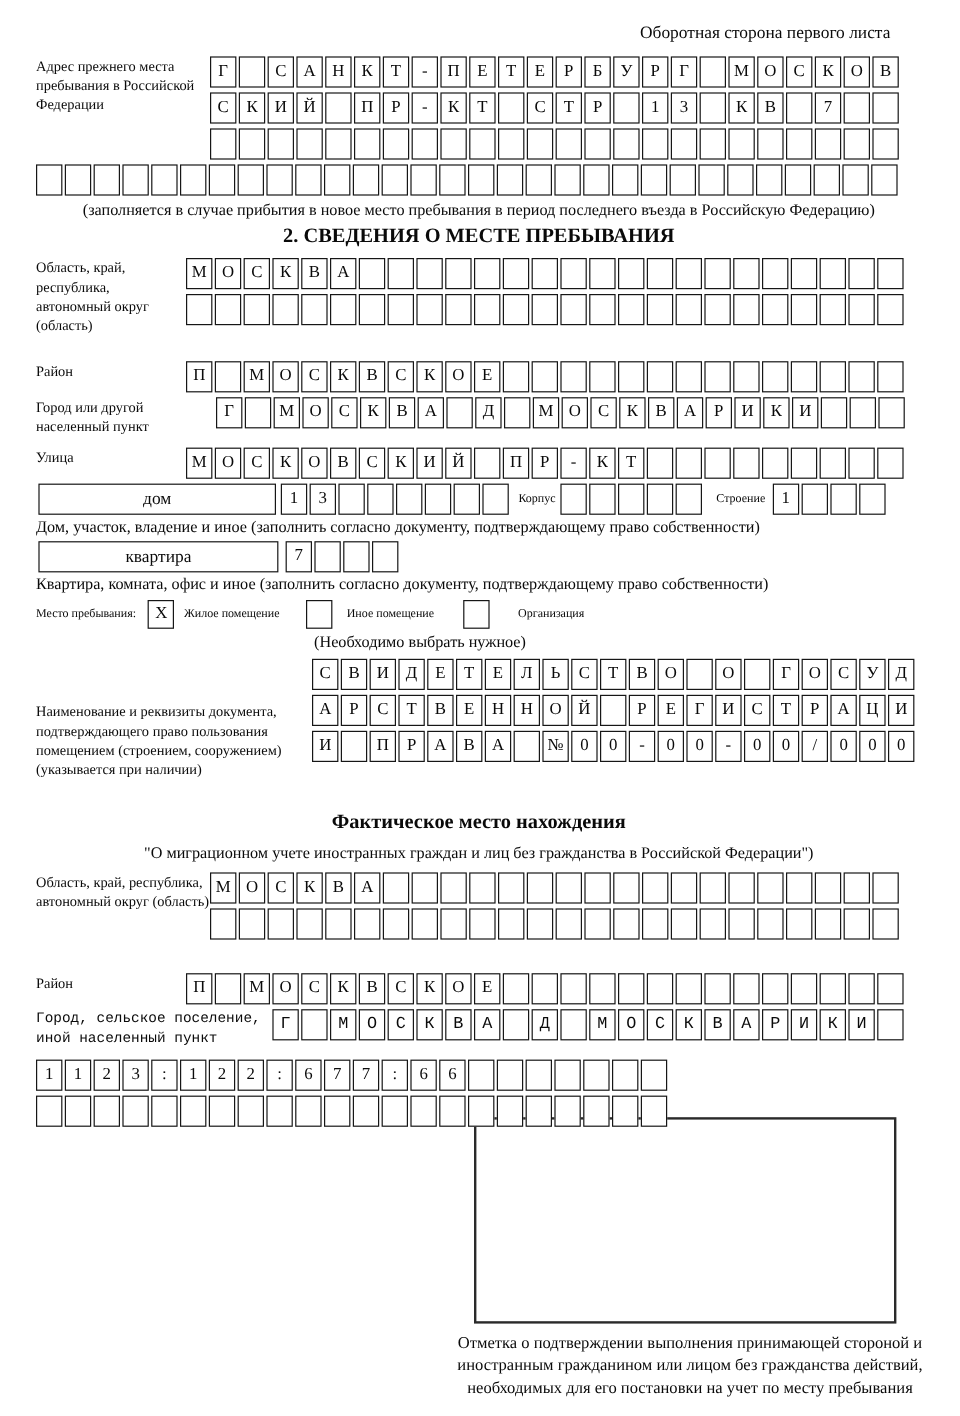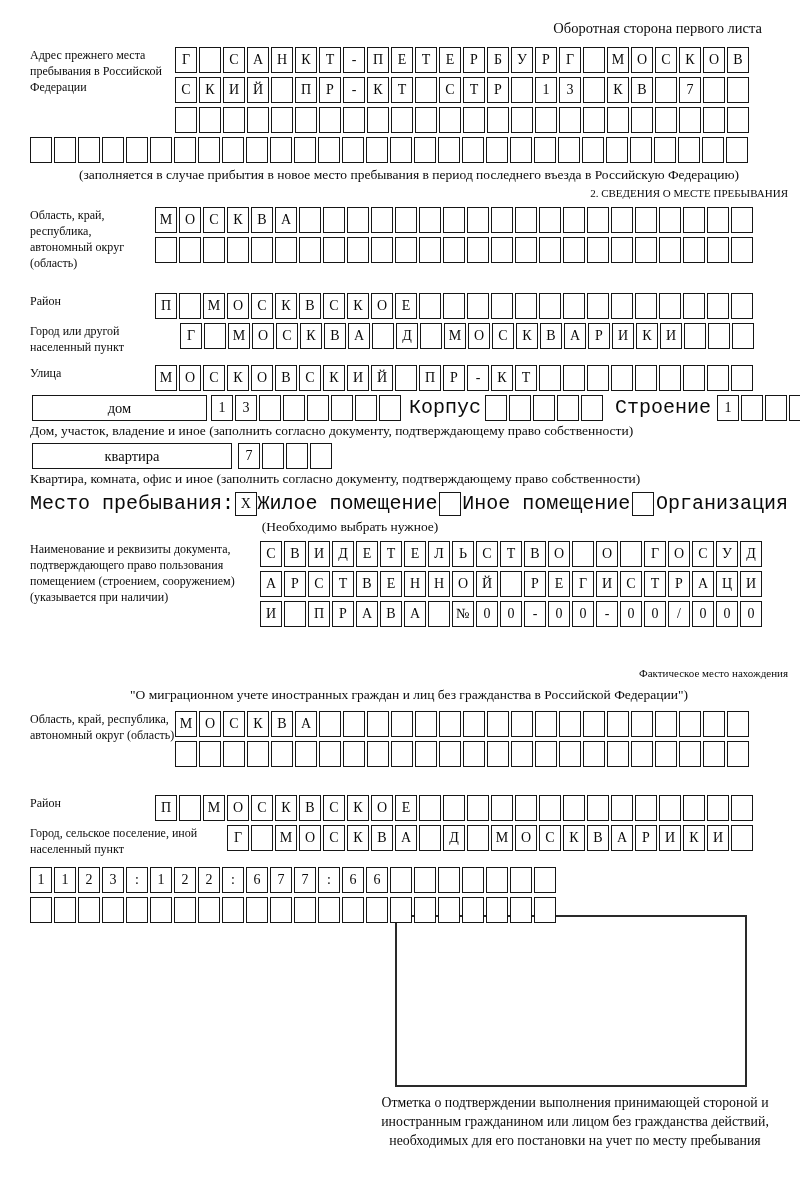--- a/index.html
+++ b/index.html
@@ -1,39 +1,39 @@
 <!DOCTYPE html>
 <html><head>
 <meta charset="utf-8">
 <style>
   html,body{margin:0;padding:0;background:#e8e8e8;}
   .page{
     width:800px;height:1180px;background:#ffffff;color:#0a0a0a;
     font-family:"Liberation Serif","DejaVu Serif",serif;
-    box-sizing:border-box;padding:14px 12px 0 30px;position:relative;overflow:hidden;
+    box-sizing:border-box;padding:14px 32px 0 30px;position:relative;overflow:hidden;
   }
   .hdr{ text-align:right; font-size:14.5px; padding-right:26px; margin-top:6px;}
   .frow{display:flex;align-items:flex-start;}
   .flabel{flex:0 0 auto;font-size:12px;line-height:16px;}
-  .lw145{width:145px;} .lw125{width:125px;} .lw150{width:150px;} .lw230{width:230px;} .lw197{width:197px;}
+  .lw145{width:145px;} .lw125{width:125px;} .lw150{width:150px;} .lw230{width:230px;margin-top:36px;} .lw197{width:197px;}
   .cellcol{flex:0 0 auto;}
   .cellrow{display:flex;margin-bottom:4px;}
   .cell{
     box-sizing:border-box;flex:0 0 22px;width:22px;height:26px;margin-right:2px;
     border:1.6px solid #161616;display:flex;align-items:center;justify-content:center;
     font-size:14px;line-height:1;background:#fff;
   }
   .widebox{
     box-sizing:border-box;border:1.6px solid #161616;height:26px;background:#fff;
     display:flex;align-items:center;justify-content:center;font-size:14.5px;flex:0 0 auto;
   }
-  .inlinelbl{font-size:20px;line-height:26px;white-space:nowrap;font-family:Liberation Mono, monospace;}
+  .inlinelbl{font-size:10px;line-height:26px;white-space:nowrap;}
   .note{font-size:13.5px;}
   .notecenter{text-align:center;margin:2px 0 4px 0;}
-  .secttl{text-align:right;font-weight:normal;font-size:11px;margin:4px 0 8px 0;}
+  .secttl{text-align:center;font-weight:bold;font-size:17px;margin:4px 0 8px 0;}
   .chk{
     box-sizing:border-box;width:22px;height:24px;border:1.6px solid #161616;background:#fff;
     display:flex;align-items:center;justify-content:center;font-size:14px;flex:0 0 22px;
   }
   .chkrow{display:flex;align-items:center;margin:4px 0 2px 0;}
   .stampbox{box-sizing:border-box;border:2px solid #2a2a2a;width:352px;height:172px;margin-left:365px;margin-top:-12px;background:#fff;}
   .stampcap{width:390px;margin-left:350px;text-align:center;font-size:13.8px;line-height:19px;margin-top:6px;}
   .mb2{margin-bottom:2px;} .mb4{margin-bottom:4px;}
   .gap4{width:4px;flex:0 0 4px;} .gap6{width:6px;flex:0 0 6px;} .gap10{width:10px;flex:0 0 10px;}
 </style>
@@ -309,21 +309,21 @@
         <span class="cell"></span>
         <span class="cell"></span>
         <span class="cell"></span>
         <span class="cell"></span>
         <span class="cell"></span>
         <span class="cell"></span>
       </div>
   </div>
 
   <div class="frow mb2" style="margin-left:2px;">
-    <div class="widebox" style="width:175px;">дом</div>
+    <div class="widebox" style="width:198px;">дом</div>
     <div class="gap4"></div>
     <div class="cellrow" style="margin-bottom:0;">
         <span class="cell">1</span>
         <span class="cell">3</span>
         <span class="cell"></span>
         <span class="cell"></span>
         <span class="cell"></span>
         <span class="cell"></span>
         <span class="cell"></span>
         <span class="cell"></span>
@@ -539,21 +539,21 @@
         <span class="cell"></span>
         <span class="cell"></span>
         <span class="cell"></span>
         <span class="cell"></span>
         <span class="cell"></span>
         <span class="cell"></span>
         <span class="cell"></span>
       </div>
   </div>
 
-  <div class="frow" style="min-height:42px;">
+  <div class="frow" style="min-height:42px;font-family:Liberation Mono, monospace;">
     <div class="flabel lw197">Город, сельское поселение, иной населенный пункт</div>
     <div class="cellrow">
         <span class="cell">Г</span>
         <span class="cell"></span>
         <span class="cell">М</span>
         <span class="cell">О</span>
         <span class="cell">С</span>
         <span class="cell">К</span>
         <span class="cell">В</span>
         <span class="cell">А</span>

